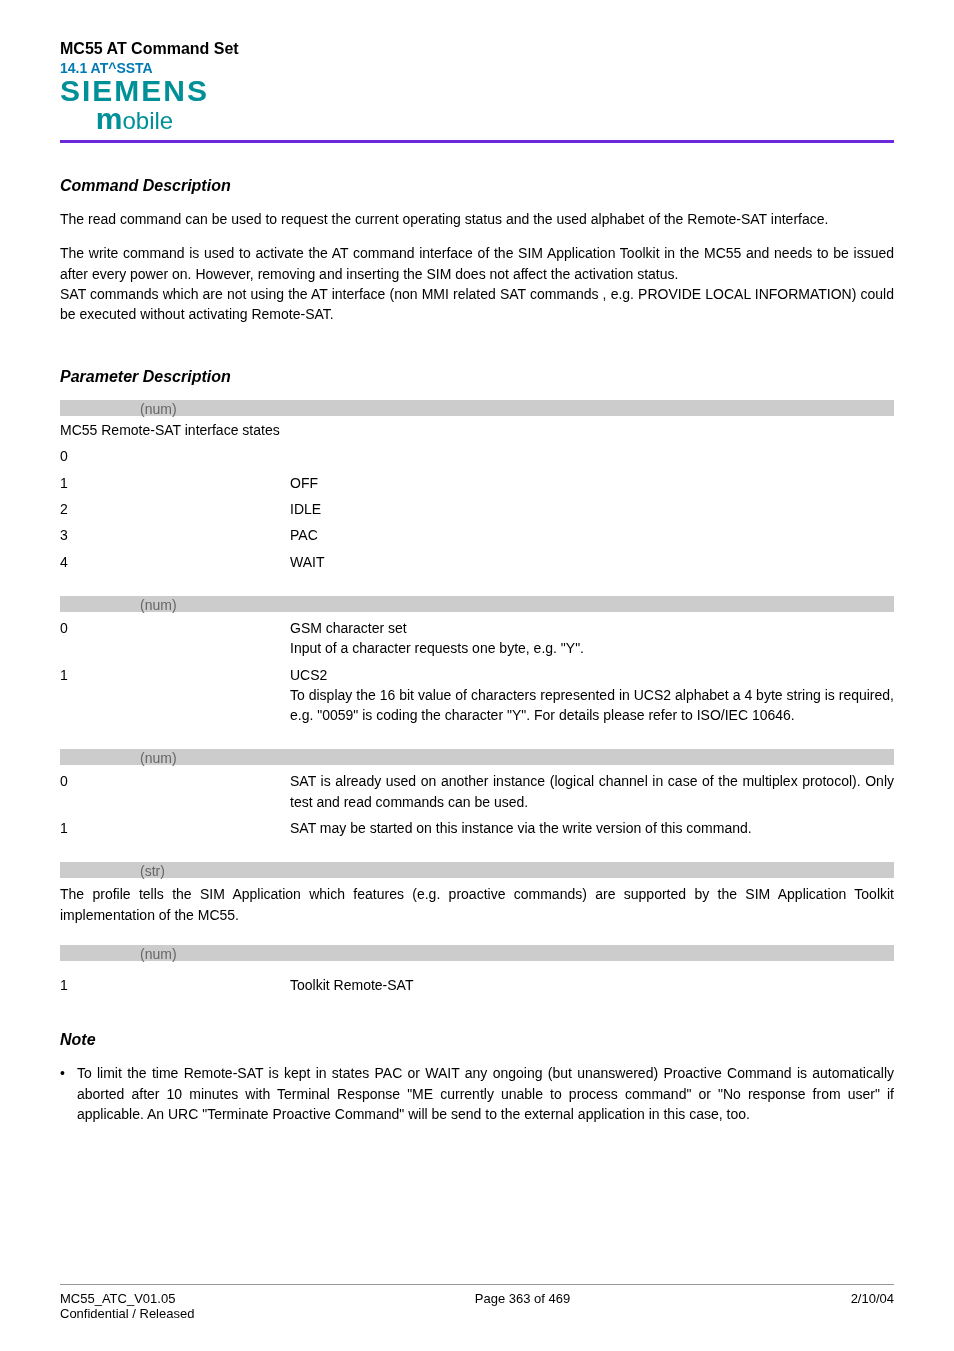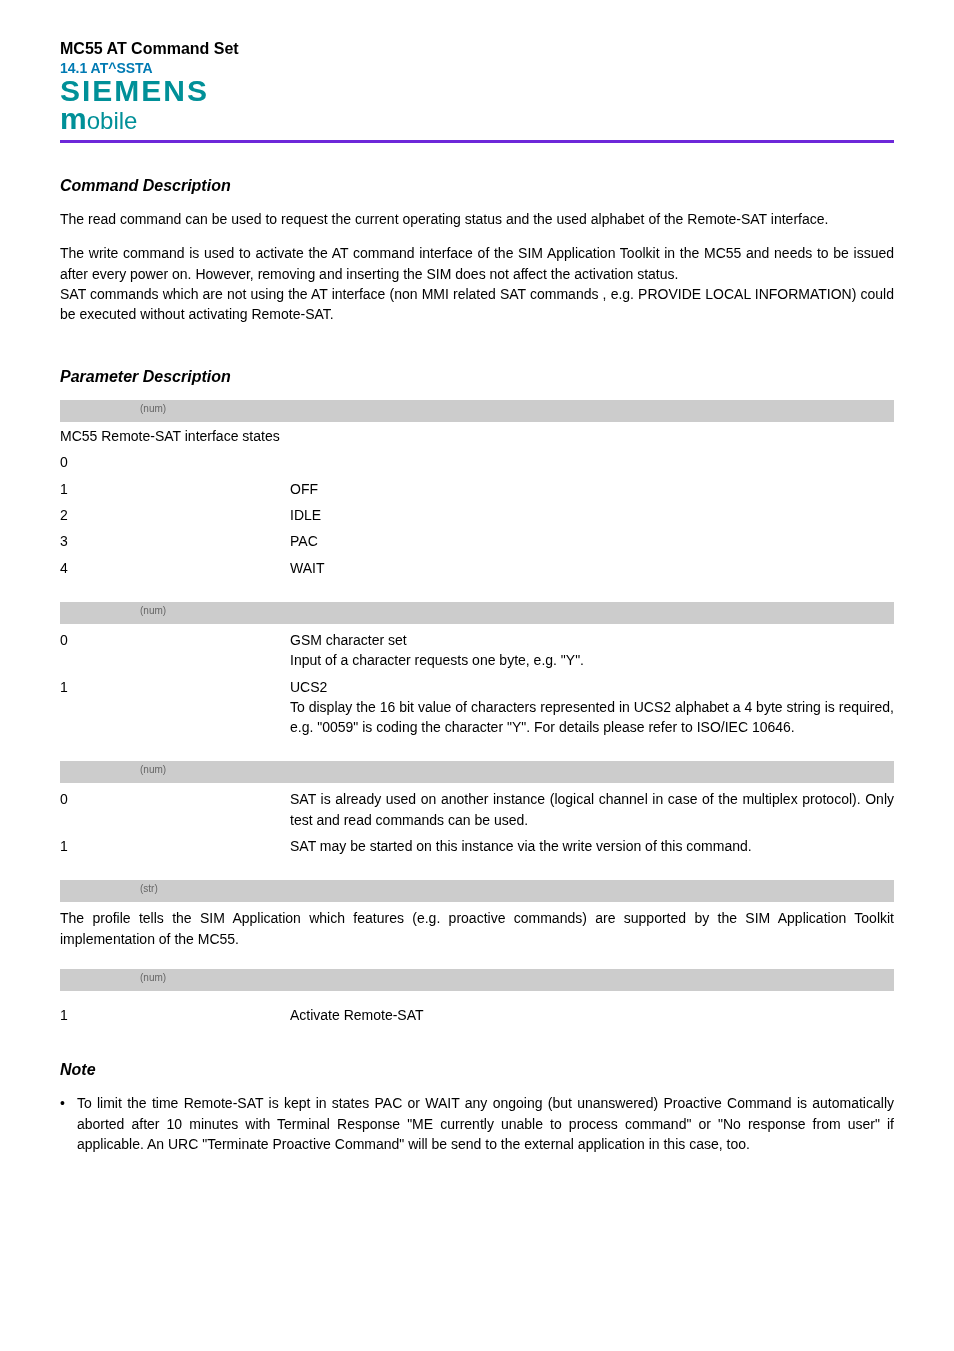--- a/index.html
+++ b/index.html
@@ -29,21 +29,21 @@
   .doc-title {
     font-size: 16px;
     font-weight: bold;
   }
   .doc-section {
     font-size: 14px;
     font-weight: bold;
     color: #007ab3;
     margin-top: 2px;
   }
-  .header-right { text-align: left; }
+  .header-right { text-align: center; }
   .siemens {
     font-size: 30px;
     font-weight: 900;
     letter-spacing: 2px;
     color: #009098;
     line-height: 1;
   }
   .mobile {
     font-size: 24px;
     color: #009098;
@@ -59,25 +59,25 @@
     margin-bottom: 14px;
   }
   .body-text {
     font-size: 14px;
     line-height: 1.45;
     text-align: justify;
     margin-bottom: 14px;
   }
   .param-row-header {
     background: #ccc;
-    height: 22px;
+    height: 16px;
     margin-top: 10px;
     margin-bottom: 6px;
     padding-left: 80px;
-    font-size: 10px;
+    font-size: 14px;
     color: #666;
     line-height: 18px;
   }
   .param-label {
     font-size: 14px;
     margin-bottom: 8px;
   }
   .kv-table {
     width: 100%;
     font-size: 14px;
@@ -204,28 +204,36 @@
   <div class="spacer-sm"></div>
 
   <div class="param-row-header">(str)</div>
   <div class="body-text" style="margin-bottom:20px;">The profile tells the SIM Application which features (e.g. proactive commands) are supported by the SIM Application Toolkit implementation of the MC55.</div>
 
   <div class="param-row-header">(num)</div>
   <div class="spacer-sm"></div>
   <div class="kv-table">
     <div class="kv-row">
         <div class="kv-key">1</div>
-        <div class="kv-val">Activate Remote-SAT</div>
+        <div class="kv-val">Toolkit Remote-SAT</div>
       </div>
   </div>
 
   <div class="spacer-md"></div>
 
   <div class="section-heading">Note</div>
   <div class="note-list">
     <div class="note-item">
       <div class="bullet">•</div>
       <div>To limit the time Remote-SAT is kept in states PAC or WAIT any ongoing (but unanswered) Proactive Command is automatically aborted after 10 minutes with Terminal Response "ME currently unable to process command" or "No response from user" if applicable. An URC "Terminate Proactive Command" will be send to the external application in this case, too.</div>
     </div>
   </div>
 
+  <div class="footer">
+    <div>
+      <div>MC55_ATC_V01.05</div>
+      <div>Confidential / Released</div>
+    </div>
+    <div>Page 363 of 469</div>
+    <div>2/10/04</div>
+  </div>
 
 </div>
 
 </body></html>

